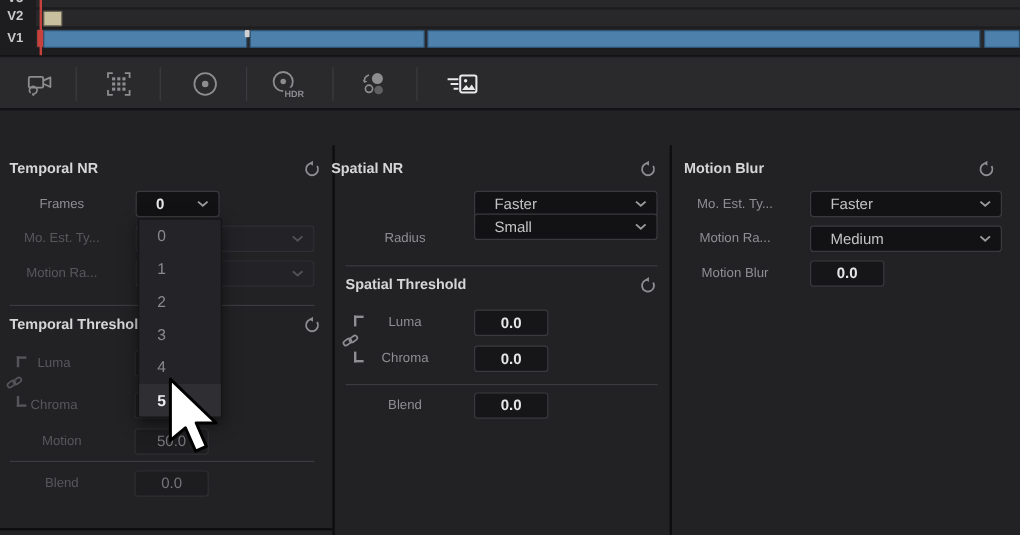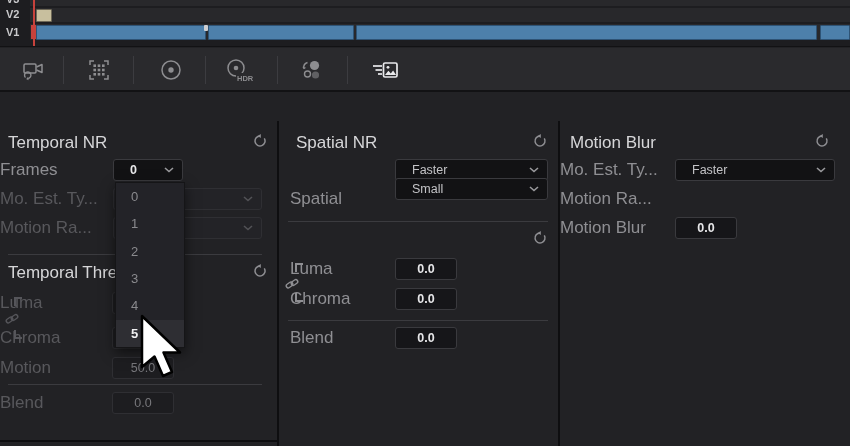--- a/index.html
+++ b/index.html
@@ -35,23 +35,23 @@
   .ph-sep { position:absolute; top:0; width:1px; height:26px; background:#0e0e10; }
   .reset-btn { position:absolute; width:22px; height:22px; display:flex;
     align-items:center; justify-content:center; color:#8f8f93; }
 
   
   .main { position:absolute; left:0; top:121px; width:850px; height:325px; }
   .vdiv { position:absolute; top:0; width:2px; height:325px; background:#0e0e10; }
   .hline { position:absolute; height:1px; background:#3b3b3f; }
   .bottomline { position:absolute; left:0; top:319px; width:277px; height:2px; background:#0e0e10; }
 
-  .sec-title { position:absolute; color:#d6d6d8; font-size:17px; font-weight:normal; height:16px; }
-  .lbl { position:absolute; height:22px; line-height:22px; font-size:17px;
-    color:#8f8f93; text-align:left; }
+  .sec-title { position:absolute; color:#d6d6d8; font-size:12px; font-weight:bold; height:16px; }
+  .lbl { position:absolute; height:22px; line-height:22px; font-size:11px;
+    color:#8f8f93; text-align:center; }
   .lbl.disabled { color:#58585c; }
 
   .dd { position:absolute; height:22px; background:#121214; border:1px solid #3a3a3e;
     border-radius:3px; color:#c3c3c6; font-size:12.5px; line-height:20px; }
   .dd .dd-val { position:absolute; left:16px; top:0; line-height:20px; }
   .dd .dd-val.strong { font-weight:bold; color:#e8e8ea; }
   .dd .chev { position:absolute; right:8px; top:7px; color:#9a9a9d; }
   .dd.disabled { background:#232327; border-color:#2f2f33; }
   .dd.disabled .chev { color:#525256; }
 
@@ -240,49 +240,50 @@
     <div class="field disabled" style="left:112px;top:206px"></div>
 
     <div class="lbl disabled" style="left:0;top:236px;width:103px">Motion</div>
     <div class="field disabled" style="left:112px;top:236px">50.0</div>
 
     <div class="hline" style="left:8px;top:263px;width:254px"></div>
 
     <div class="lbl disabled" style="left:0;top:271px;width:103px">Blend</div>
     <div class="field disabled" style="left:112px;top:271px">0.0</div>
 
-    <div class="sec-title" style="left:296px;top:12px">Spatial NR</div>
+    <div class="sec-title" style="left:276px;top:12px">Spatial NR</div>
     <div class="reset-btn" style="left:529px;top:9px">
       <svg width="16" height="16" viewBox="0 0 16 16">
         <path d="M8 3 a5 5 0 1 0 4.3 2.4" fill="none" stroke="currentColor" stroke-width="1.5"></path>
         <path d="M8.8 0.9 L5.7 3 L8.8 5.1 Z" fill="currentColor"></path>
       </svg>
     </div>
 
     <div class="dd" style="left:395px;top:38px;width:153px">
       <span class="dd-val">Faster</span>
       <span class="chev">
         <svg width="10" height="6" viewBox="0 0 10 6">
             <path d="M1 1l4 3.5L9 1" fill="none" stroke="currentColor" stroke-width="1.6"></path>
           </svg>
       </span>
     </div>
 
-    <div class="lbl" style="left:290px;top:67px;width:95px">Spatial</div>
+    <div class="lbl" style="left:290px;top:67px;width:95px">Radius</div>
     <div class="dd" style="left:395px;top:57px;width:153px">
       <span class="dd-val">Small</span>
       <span class="chev">
         <svg width="10" height="6" viewBox="0 0 10 6">
             <path d="M1 1l4 3.5L9 1" fill="none" stroke="currentColor" stroke-width="1.6"></path>
           </svg>
       </span>
     </div>
 
     <div class="hline" style="left:288px;top:100px;width:260px"></div>
 
+    <div class="sec-title" style="left:288px;top:109px">Spatial Threshold</div>
     <div class="reset-btn" style="left:529px;top:106px">
       <svg width="16" height="16" viewBox="0 0 16 16">
         <path d="M8 3 a5 5 0 1 0 4.3 2.4" fill="none" stroke="currentColor" stroke-width="1.5"></path>
         <path d="M8.8 0.9 L5.7 3 L8.8 5.1 Z" fill="currentColor"></path>
       </svg>
     </div>
 
     <div class="bracket-top link-on" style="left:295px;top:142px"></div>
     <div class="link-on" style="position:absolute;left:284px;top:155px">
       <svg width="16" height="16" viewBox="0 0 16 16">
@@ -315,20 +316,28 @@
     <div class="dd" style="left:675px;top:38px;width:160px">
       <span class="dd-val">Faster</span>
       <span class="chev">
         <svg width="10" height="6" viewBox="0 0 10 6">
             <path d="M1 1l4 3.5L9 1" fill="none" stroke="currentColor" stroke-width="1.6"></path>
           </svg>
       </span>
     </div>
 
     <div class="lbl" style="left:560px;top:67px;width:105px">Motion Ra...</div>
+    <div class="dd" style="left:675px;top:67px;width:160px">
+      <span class="dd-val">Medium</span>
+      <span class="chev">
+        <svg width="10" height="6" viewBox="0 0 10 6">
+            <path d="M1 1l4 3.5L9 1" fill="none" stroke="currentColor" stroke-width="1.6"></path>
+          </svg>
+      </span>
+    </div>
 
     <div class="lbl" style="left:560px;top:96px;width:105px">Motion Blur</div>
     <div class="field" style="left:675px;top:96px">0.0</div>
   </div>
 
   <div class="popup">
     <div class="opt">0</div>
     <div class="opt">1</div>
     <div class="opt">2</div>
     <div class="opt">3</div>

